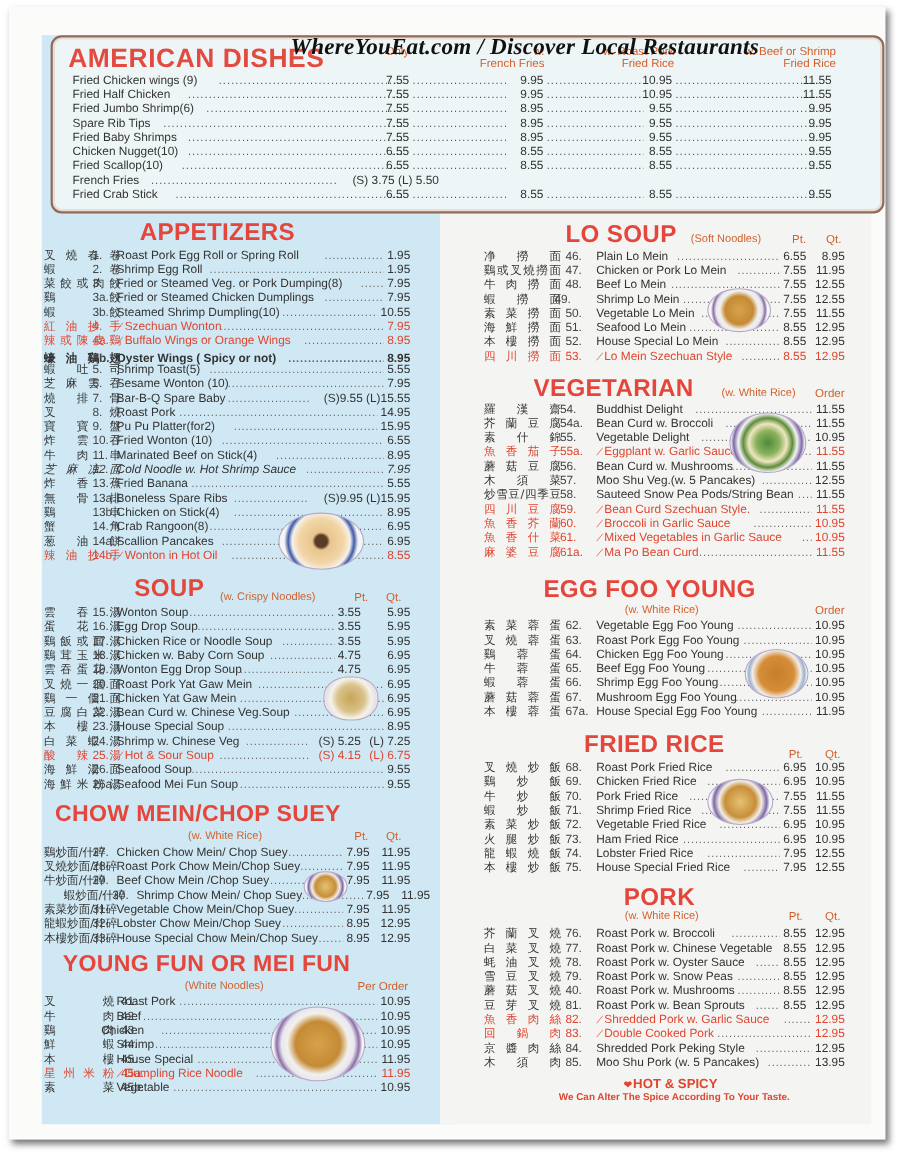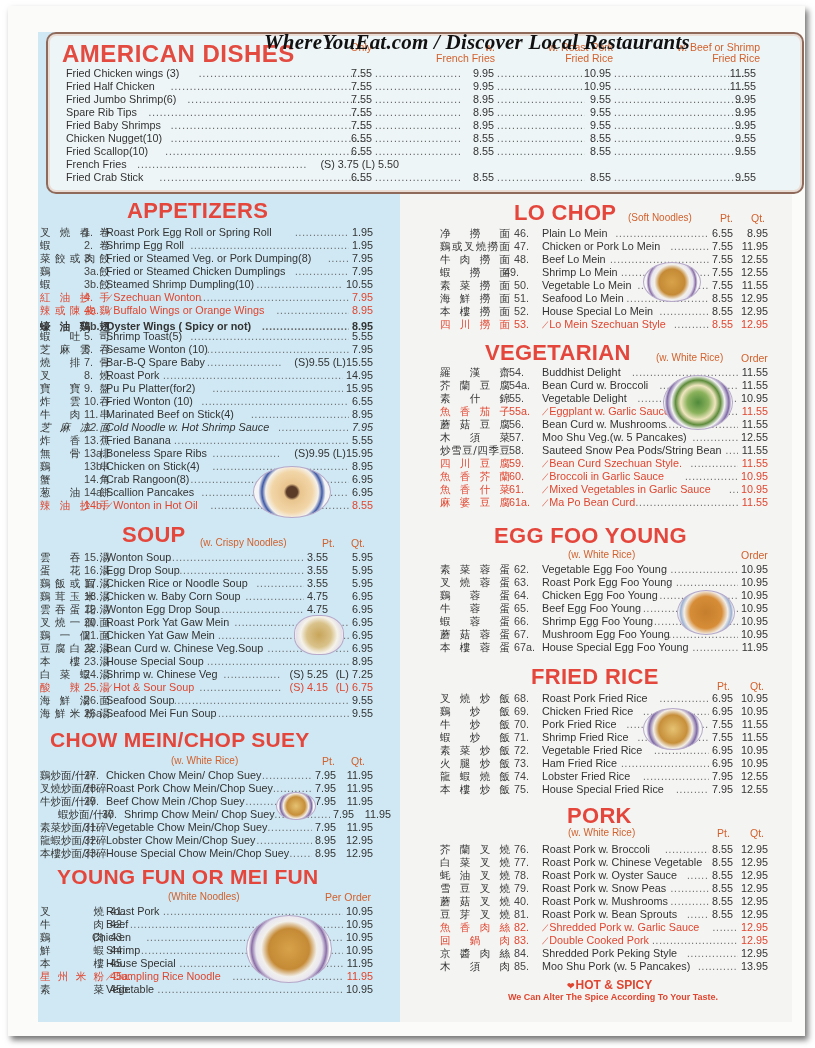--- a/index.html
+++ b/index.html
@@ -108,21 +108,21 @@
     <div>w. Roast Pork</div>
     <div>Fried Rice</div>
   </div>
 <div class="amer-colhead" style="left:650px;top:42px;width:110px;">
     <div>w. Beef or Shrimp</div>
     <div>Fried Rice</div>
   </div>
 
 <div id="amer-rows">
     <div class="amer-row" style="top: 67px; width: 720px;">
-      <span class="name">Fried Chicken wings (3)</span>
+      <span class="name">Fried Chicken wings (9)</span>
       <span class="dots" style="left:132.79999999999998px;width:167.20000000000002px;">........................................................................................................................</span>
       <span class="v" style="left:268px;width:38px;">7.55</span>
       <span class="dots" style="left:309px;width:85px;">............................................................</span>
       <span class="v" style="left:392px;width:36px;">9.95</span>
       <span class="dots" style="left:431px;width:88px;">............................................................</span>
       <span class="v" style="left:509px;width:36px;">10.95</span>
       <span class="dots" style="left:548px;width:130px;">................................................................................</span>
       <span class="v" style="left:652px;width:38px;">11.55</span>
     </div>
     <div class="amer-row" style="top: 80px; width: 720px;">
@@ -218,21 +218,21 @@
 
 <div class="sec-title" style="left:50px;top:728px;font-size:21px;">CHOW MEIN/CHOP SUEY</div>
 <div class="sec-sub" style="left:171px;top:755px;">(w. White Rice)</div>
 <div class="col-head" style="left:322px;top:755px;">Pt.</div>
 <div class="col-head" style="left:351px;top:755px;">Qt.</div>
 
 <div class="sec-title" style="left:57px;top:865px;font-size:21px;">YOUNG FUN OR MEI FUN</div>
 <div class="sec-sub" style="left:168px;top:891px;">(White Noodles)</div>
 <div class="col-head" style="left:325px;top:891px;">Per Order</div>
 
-<div class="sec-title" style="left:514px;top:200px;font-size:22px;">LO CHOP</div>
+<div class="sec-title" style="left:514px;top:200px;font-size:22px;">LO SOUP</div>
 <div class="sec-sub" style="left:628px;top:212px;">(Soft Noodles)</div>
 <div class="col-head" style="left:720px;top:212px;">Pt.</div>
 <div class="col-head" style="left:751px;top:212px;">Qt.</div>
 
 <div class="sec-title" style="left:485px;top:340px;font-size:22px;">VEGETARIAN</div>
 <div class="sec-sub" style="left:656px;top:352px;">(w. White Rice)</div>
 <div class="col-head" style="left:741px;top:352px;">Order</div>
 
 <div class="sec-title" style="left:494px;top:523px;font-size:22px;">EGG FOO YOUNG</div>
 <div class="sec-sub" style="left:568px;top:549px;">(w. White Rice)</div>

